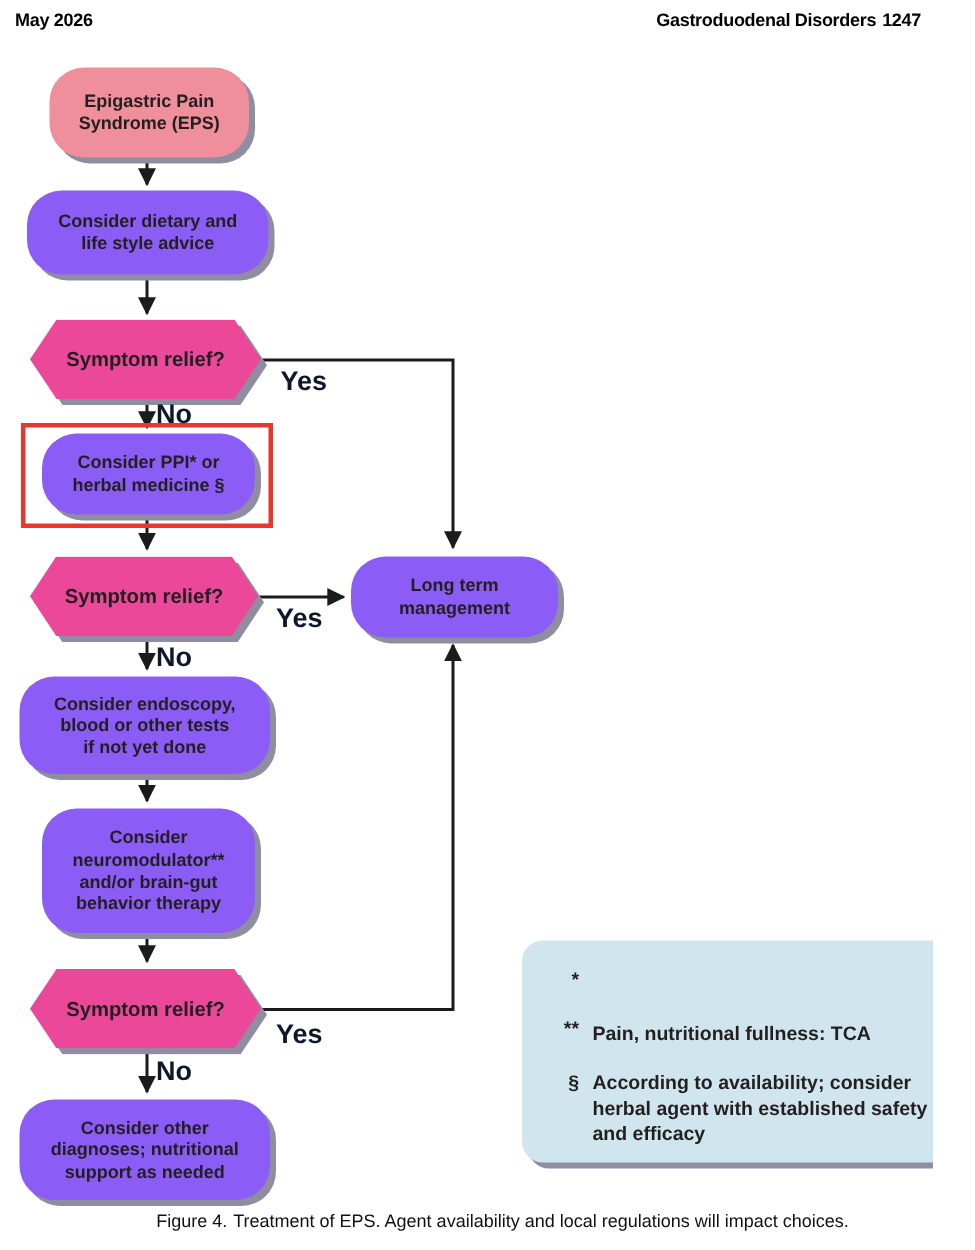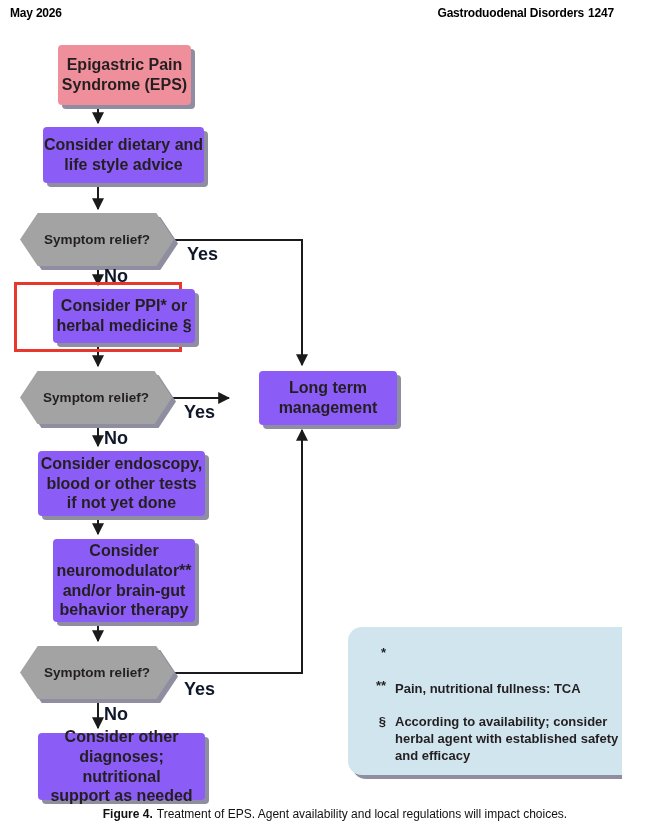--- a/index.html
+++ b/index.html
@@ -8,35 +8,35 @@
     font-family:"Liberation Sans",sans-serif;color:#231f20;
   }
   
   .hdr{position:absolute;top:6px;font-size:12px;font-weight:bold;color:#000;letter-spacing:-0.2px;white-space:nowrap;}
   .hdr-left{left:10px;}
   .hdr-right{right:8px;}
   .hdr-right .pg{margin-left:4px;}
 
   
   .box{
-    position:absolute;border-radius:4px;box-shadow:4px 4px 0 #8e8ea0;
+    position:absolute;border-radius:23px;box-shadow:4px 4px 0 #8e8ea0;
     display:flex;align-items:center;justify-content:center;text-align:center;
-    font-weight:bold;font-size:16px;line-height:1.22;white-space:pre-line;margin-left:25px;
+    font-weight:bold;font-size:12px;line-height:1.22;white-space:pre-line;
   }
   .green{background:#8b5cf6;}
   .pink{background:#ef8f9b;}
 
   
   .hex{position:absolute;}
   .hex .hex-shadow,.hex .hex-face{
     position:absolute;inset:0;
     clip-path:polygon(0 50%,11.5% 0,88.5% 0,100% 50%,88.5% 100%,11.5% 100%);
   }
   .hex .hex-shadow{transform:translate(4px,4px);background:#8e8ea0;}
-  .hex .hex-face{background:#a3a3a3;display:flex;align-items:center;justify-content:center;
+  .hex .hex-face{background:#ec4899;display:flex;align-items:center;justify-content:center;
     font-weight:bold;font-size:13.5px;}
 
   
   .highlight{position:absolute;border:3px solid #e8372c;box-sizing:border-box;background:transparent;}
 
   
   .connectors{position:absolute;left:0;top:0;width:650px;height:833px;pointer-events:none;}
 
   
   .edge-label{position:absolute;font-weight:bold;font-size:18px;color:#0f172a;}
@@ -47,21 +47,21 @@
     background:#d0e5ee;border-radius:14px;box-shadow:4px 4px 0 #8e8ea0;
     box-sizing:border-box;padding:21px 12px 0 14px;font-weight:bold;font-size:13px;line-height:1.3;
   }
   .fn-row{display:flex;margin-bottom:16px;}
   .fn-marker{width:24px;text-align:right;margin-right:9px;flex:0 0 auto;}
   .fn-marker.raised{position:relative;top:-3px;}
   .fn-text{flex:1 1 auto;}
 
   
   .caption{position:absolute;left:0;top:807px;width:100%;text-align:center;font-size:12px;color:#111;}
-  .caption .cap-label{font-weight:bold;margin-right:4px;padding-left:48px;}
+  .caption .cap-label{font-weight:normal;margin-right:4px;padding-left:48px;}
 </style>
 </head>
 <body>
 
 <div id="page">
 
   <div class="hdr hdr-left">May 2026</div>
   <div class="hdr hdr-right">
     <span>Gastroduodenal Disorders</span><span class="pg">1247</span>
   </div>

